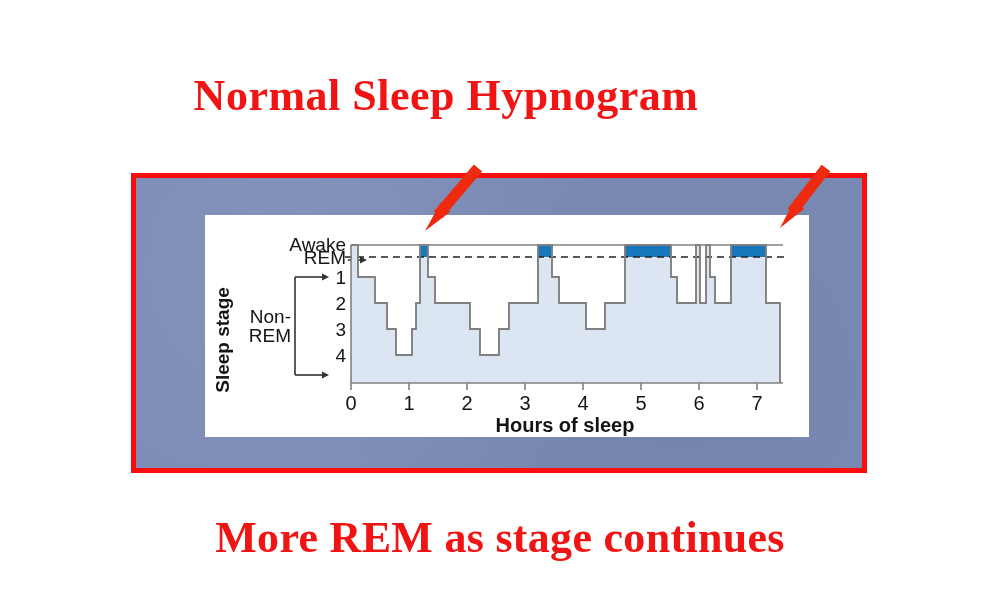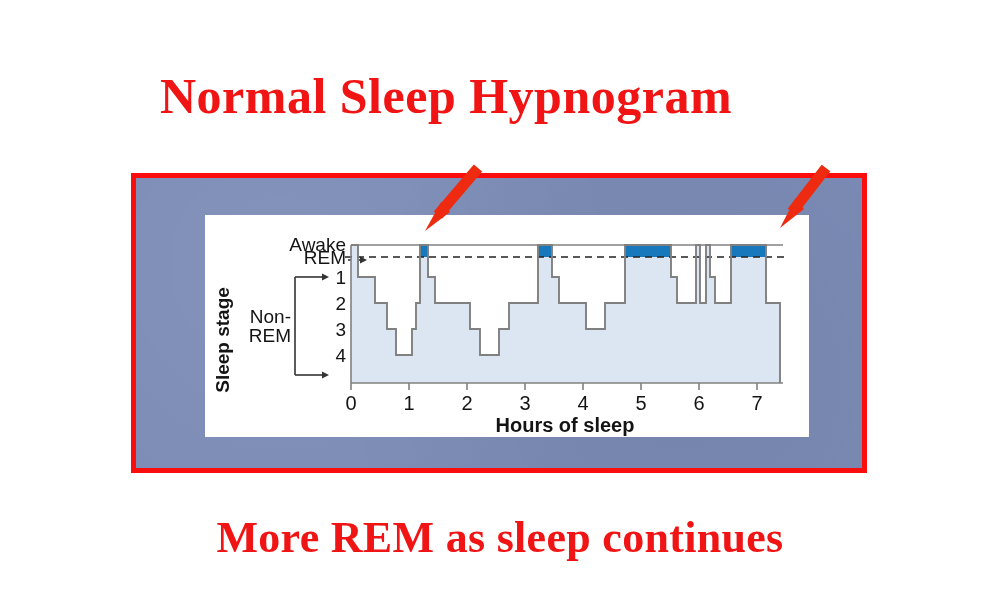--- a/index.html
+++ b/index.html
@@ -16,21 +16,21 @@
   }
 
   #title {
     position: absolute;
     left: 0;
     top: 66px;
     width: 892px;
     text-align: center;
     font-family: "Liberation Serif", serif;
     font-weight: bold;
-    font-size: 50px;
+    font-size: 44px;
     line-height: 60px;
     color: #f01414;
     letter-spacing: 0.5px;
     white-space: nowrap;
   }
 
   #caption {
     position: absolute;
     left: 0;
     top: 512px;
@@ -186,13 +186,13 @@
   <g>
     <line x1="478" y1="168" x2="438" y2="215" stroke="#ee2b10" stroke-width="11" stroke-linecap="butt"></line>
     <polygon points="425,231 450,212 441,202" fill="#ee2b10"></polygon>
   </g>
   <g>
     <line x1="826" y1="168" x2="792" y2="212" stroke="#ee2b10" stroke-width="11" stroke-linecap="butt"></line>
     <polygon points="780,228 804,209 795,199" fill="#ee2b10"></polygon>
   </g>
 </svg>
 
-<div id="caption">More REM as sleep continues</div>
+<div id="caption">More REM as stage continues</div>
 
 </body></html>

